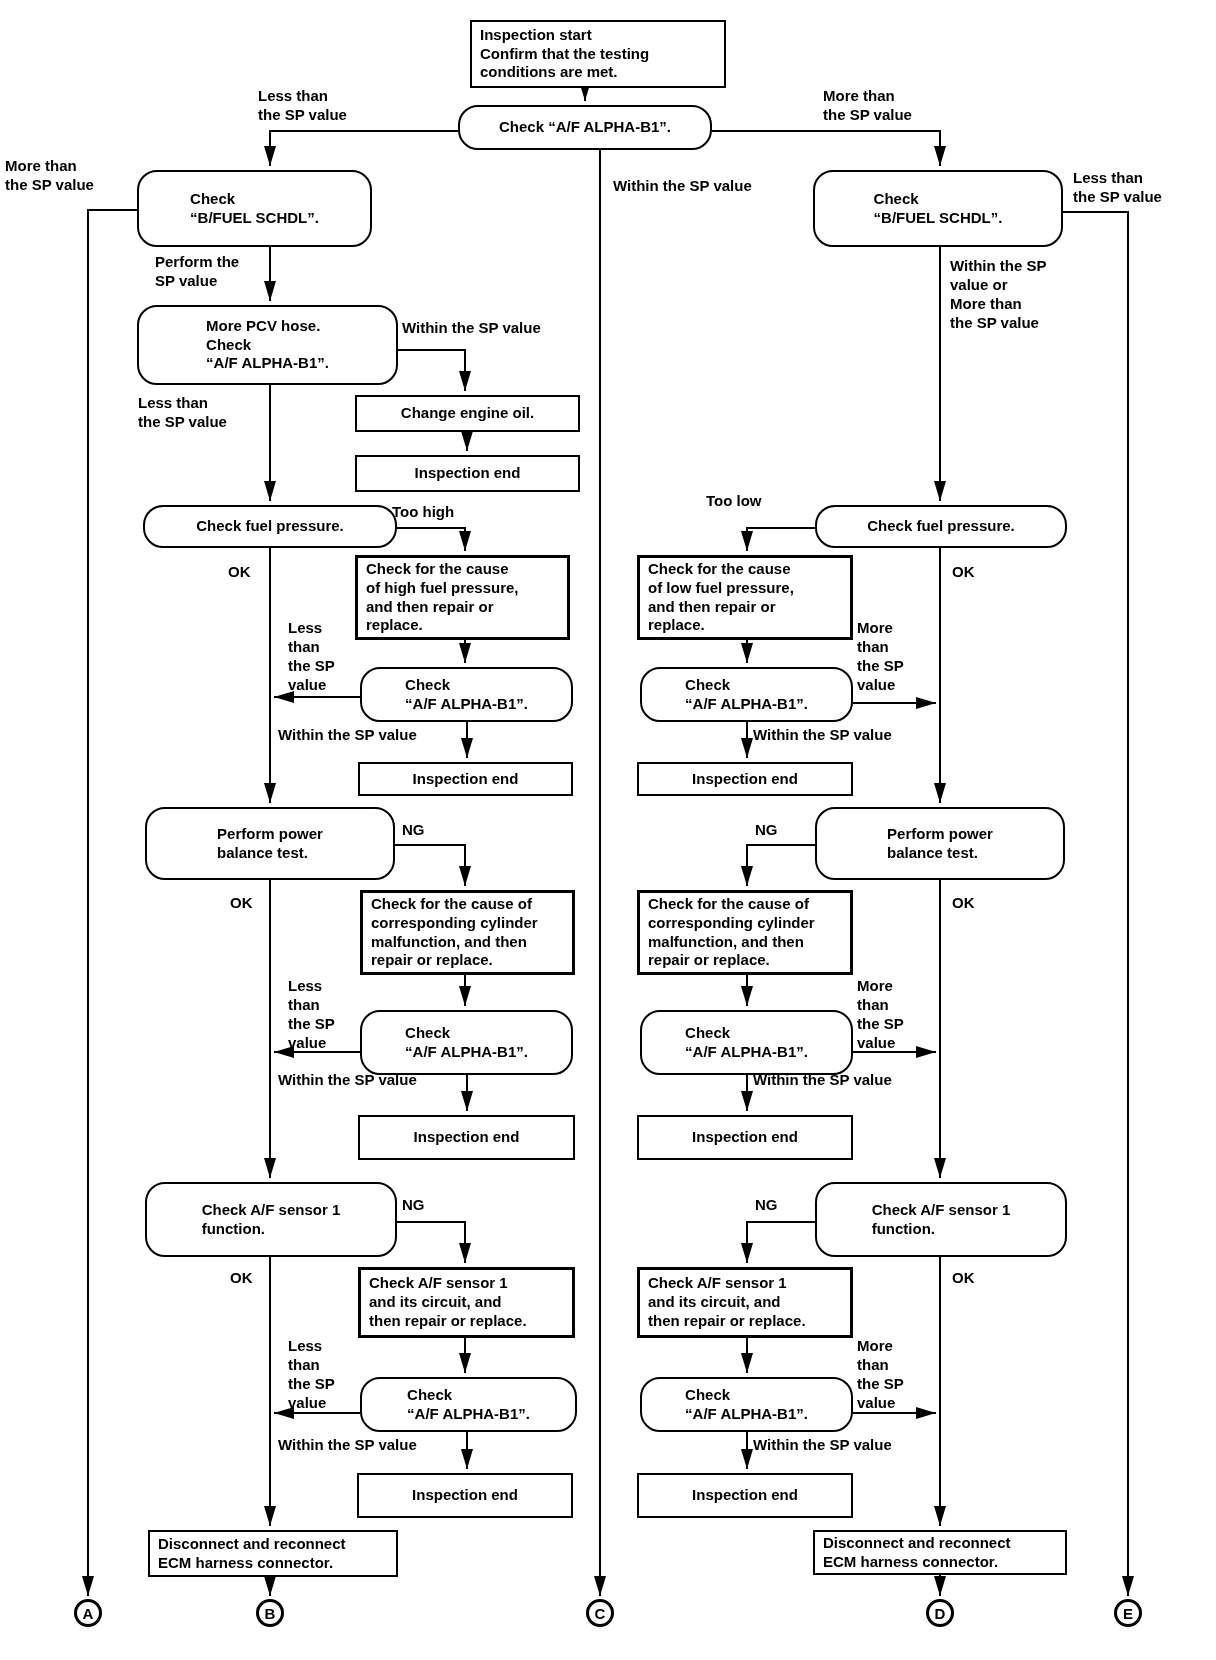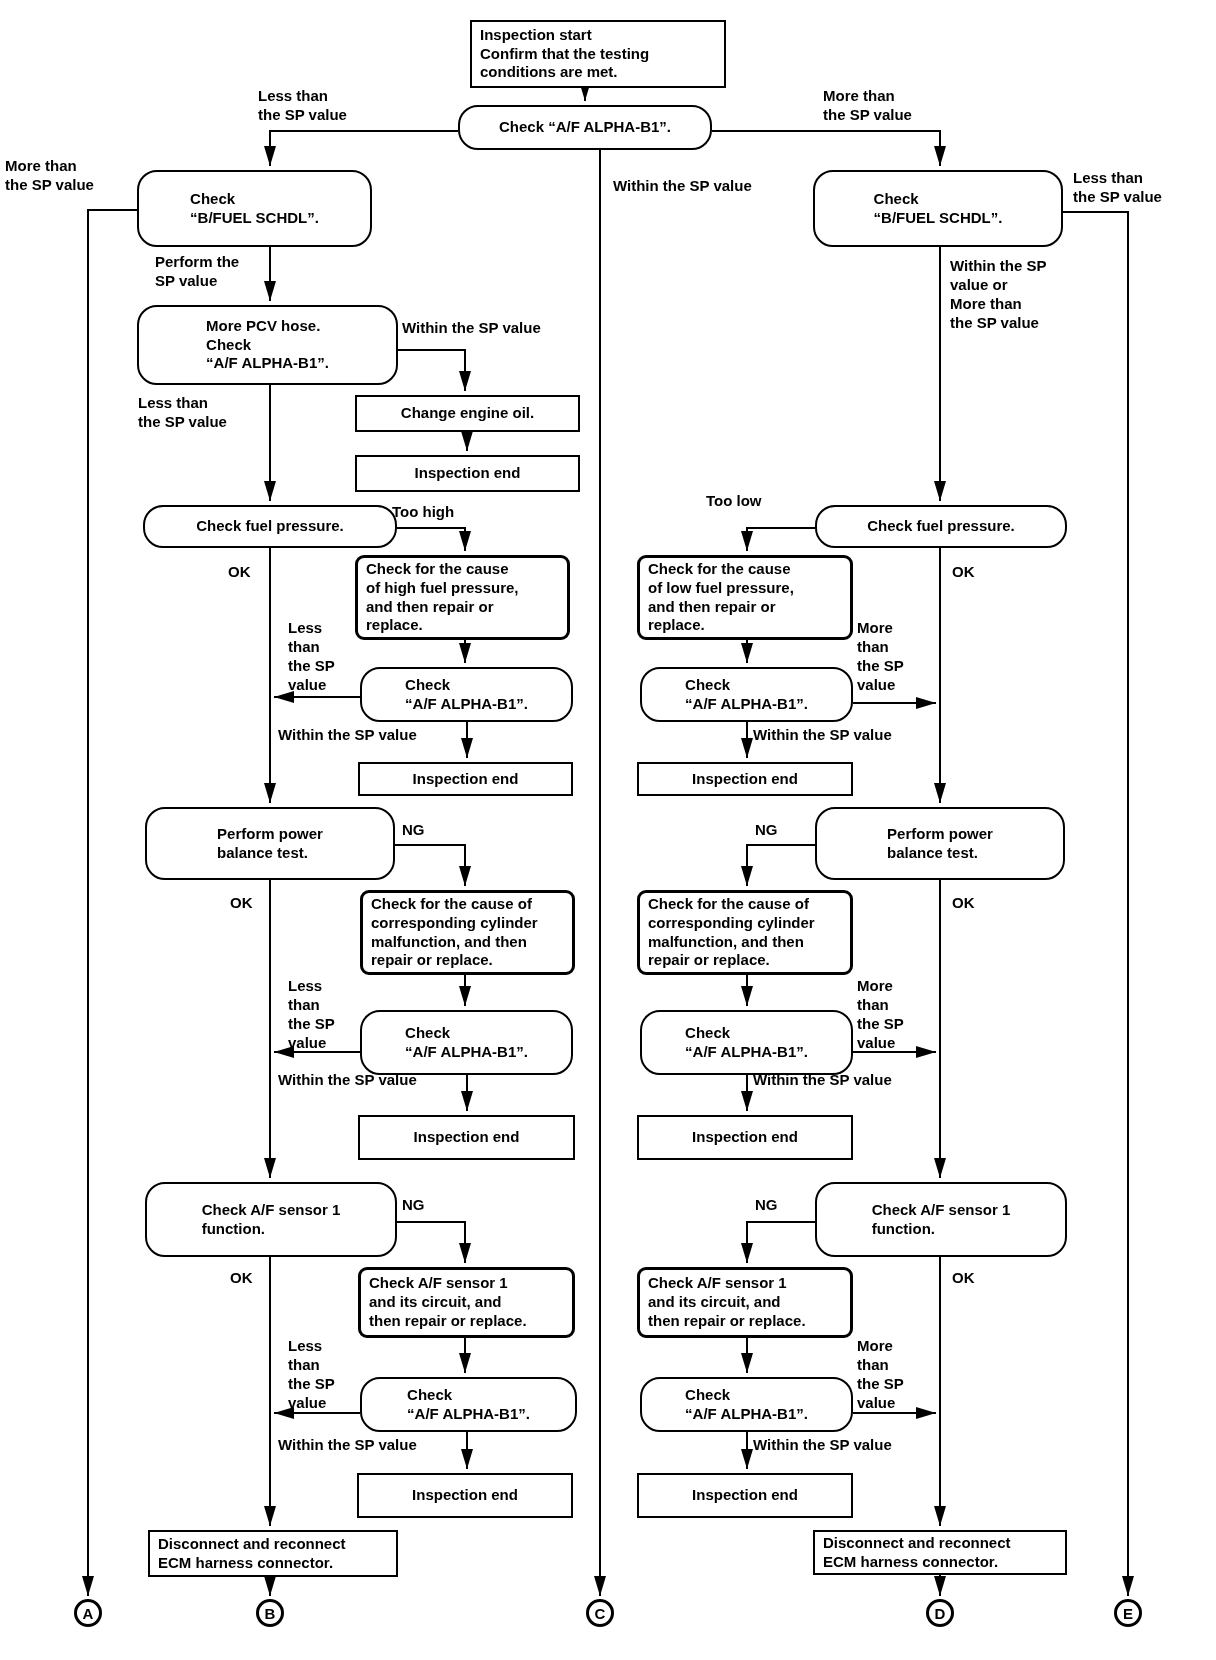--- a/index.html
+++ b/index.html
@@ -2,21 +2,21 @@
 <html><head>
 <meta charset="utf-8">
 <style>
   html,body{margin:0;padding:0;background:#fff;}
   #canvas{position:relative;width:1216px;height:1660px;background:#fff;
           font-family:"Liberation Sans","DejaVu Sans",sans-serif;font-weight:bold;color:#000;}
   #wires{position:absolute;left:0;top:0;}
   .box{position:absolute;box-sizing:border-box;border:2px solid #000;background:#fff;
        display:flex;align-items:center;white-space:pre-line;font-size:15px;line-height:1.25;}
   .rounded{border-radius:20px;}
-  .thick{border-width:3px;border-radius:9px;}
+  .thick{border-width:3px;}
   .clt{justify-content:center;text-align:left;padding:0 6px;}
   .center{justify-content:center;text-align:center;padding:0 4px;}
   .pl8{padding-left:8px;padding-right:4px;}
   .lbl{position:absolute;white-space:pre-line;font-size:15px;line-height:1.27;}
   .term{position:absolute;box-sizing:border-box;width:28px;height:28px;border:3px solid #000;
         border-radius:50%;display:flex;align-items:center;justify-content:center;
         font-size:15px;font-weight:bold;background:#fff;}
 </style>
 </head>
 <body>

